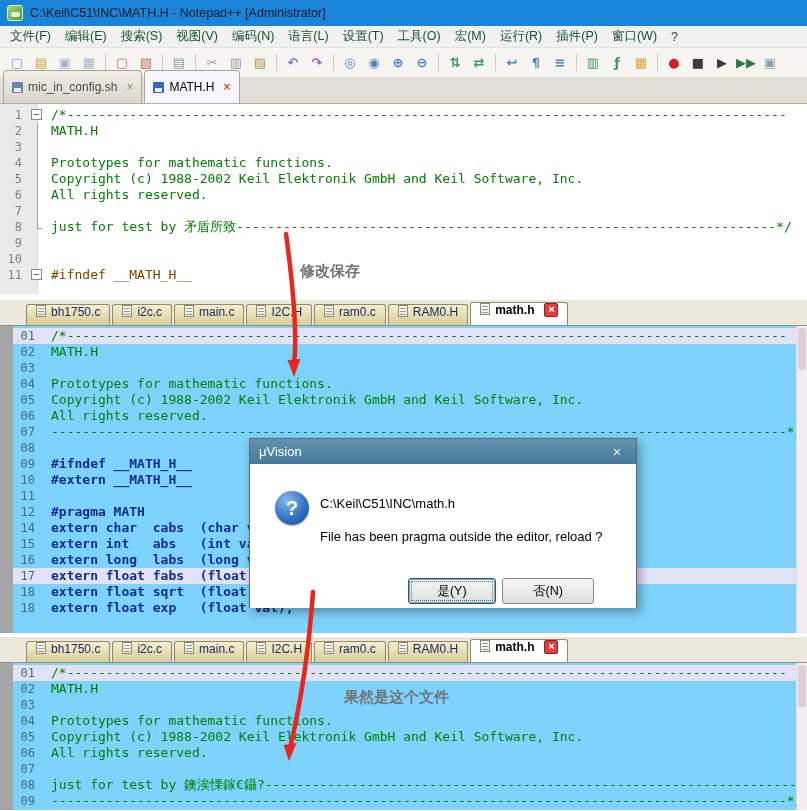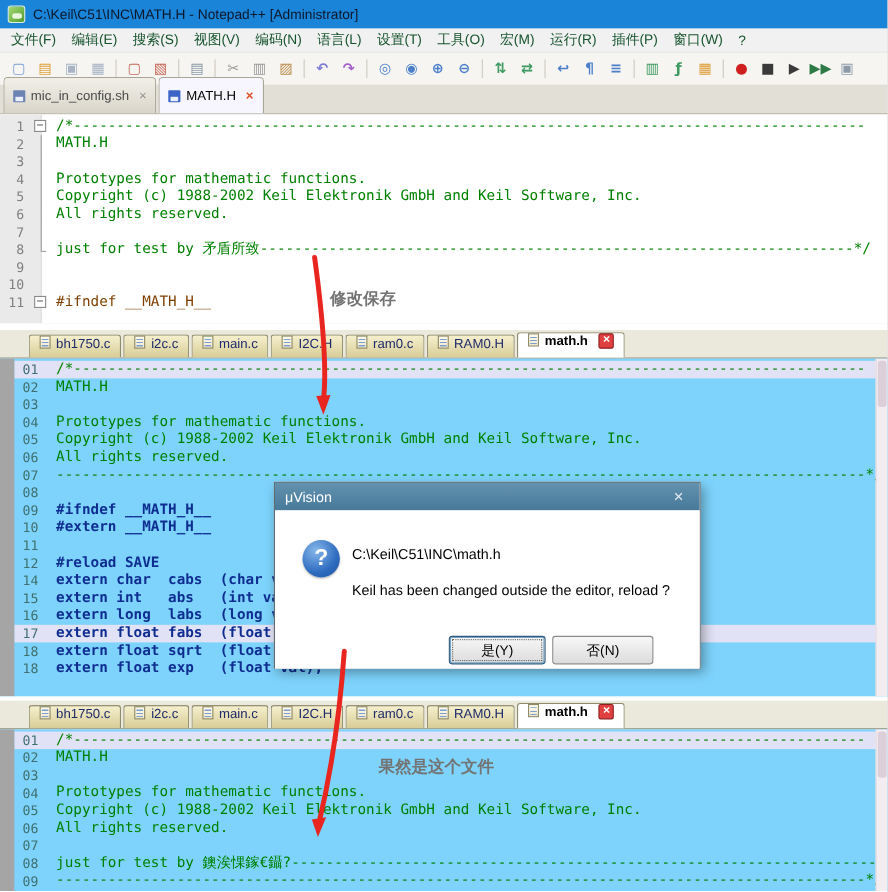--- a/index.html
+++ b/index.html
@@ -228,21 +228,21 @@
           <div class="crow"><span class="uv-lnum">02</span><span class="ltext comment">MATH.H</span></div>
           <div class="crow"><span class="uv-lnum">03</span><span class="ltext "></span></div>
           <div class="crow"><span class="uv-lnum">04</span><span class="ltext comment">Prototypes for mathematic functions.</span></div>
           <div class="crow"><span class="uv-lnum">05</span><span class="ltext comment">Copyright (c) 1988-2002 Keil Elektronik GmbH and Keil Software, Inc.</span></div>
           <div class="crow"><span class="uv-lnum">06</span><span class="ltext comment">All rights reserved.</span></div>
           <div class="crow"><span class="uv-lnum">07</span><span class="ltext comment">----------------------------------------------------------------------------------------------*/</span></div>
           <div class="crow"><span class="uv-lnum">08</span><span class="ltext "></span></div>
           <div class="crow"><span class="uv-lnum">09</span><span class="ltext code">#ifndef __MATH_H__</span></div>
           <div class="crow"><span class="uv-lnum">10</span><span class="ltext code">#extern __MATH_H__</span></div>
           <div class="crow"><span class="uv-lnum">11</span><span class="ltext "></span></div>
-          <div class="crow"><span class="uv-lnum">12</span><span class="ltext code">#reload SAVE</span></div>
+          <div class="crow"><span class="uv-lnum">12</span><span class="ltext code">#pragma MATH</span></div>
           <div class="crow"><span class="uv-lnum">14</span><span class="ltext code">extern char  cabs  (char val);</span></div>
           <div class="crow"><span class="uv-lnum">15</span><span class="ltext code">extern int   abs   (int val);</span></div>
           <div class="crow"><span class="uv-lnum">16</span><span class="ltext code">extern long  labs  (long val);</span></div>
           <div class="crow hl"><span class="uv-lnum">17</span><span class="ltext code">extern float fabs  (float val);</span></div>
           <div class="crow"><span class="uv-lnum">18</span><span class="ltext code">extern float sqrt  (float val);</span></div>
           <div class="crow"><span class="uv-lnum">18</span><span class="ltext code">extern float exp   (float val);</span></div>
         </div>
     </div>
   </section>
 
@@ -298,21 +298,21 @@
   </section>
 
   <div class="dialog">
     <div class="dlg-title">
       <span>μVision</span>
       <span class="dlg-x">×</span>
     </div>
     <div class="dlg-body">
       <div class="help-icon">?</div>
       <div class="dlg-path">C:\Keil\C51\INC\math.h</div>
-      <div class="dlg-msg">Keil has been changed outside the editor, reload ?</div>
+      <div class="dlg-msg">File has been pragma outside the editor, reload ?</div>
       <button class="dlg-btn yes">是(Y)</button>
       <button class="dlg-btn no">否(N)</button>
     </div>
   </div>
 
   <div class="note note1">修改保存</div>
   <div class="note note2">果然是这个文件</div>
 
   <svg class="arrows" viewBox="0 0 807 811">
     <path d="M286,234 C292,278 298,330 294,364" fill="none" stroke="#e8251f" stroke-width="4.5" stroke-linecap="round"></path>

